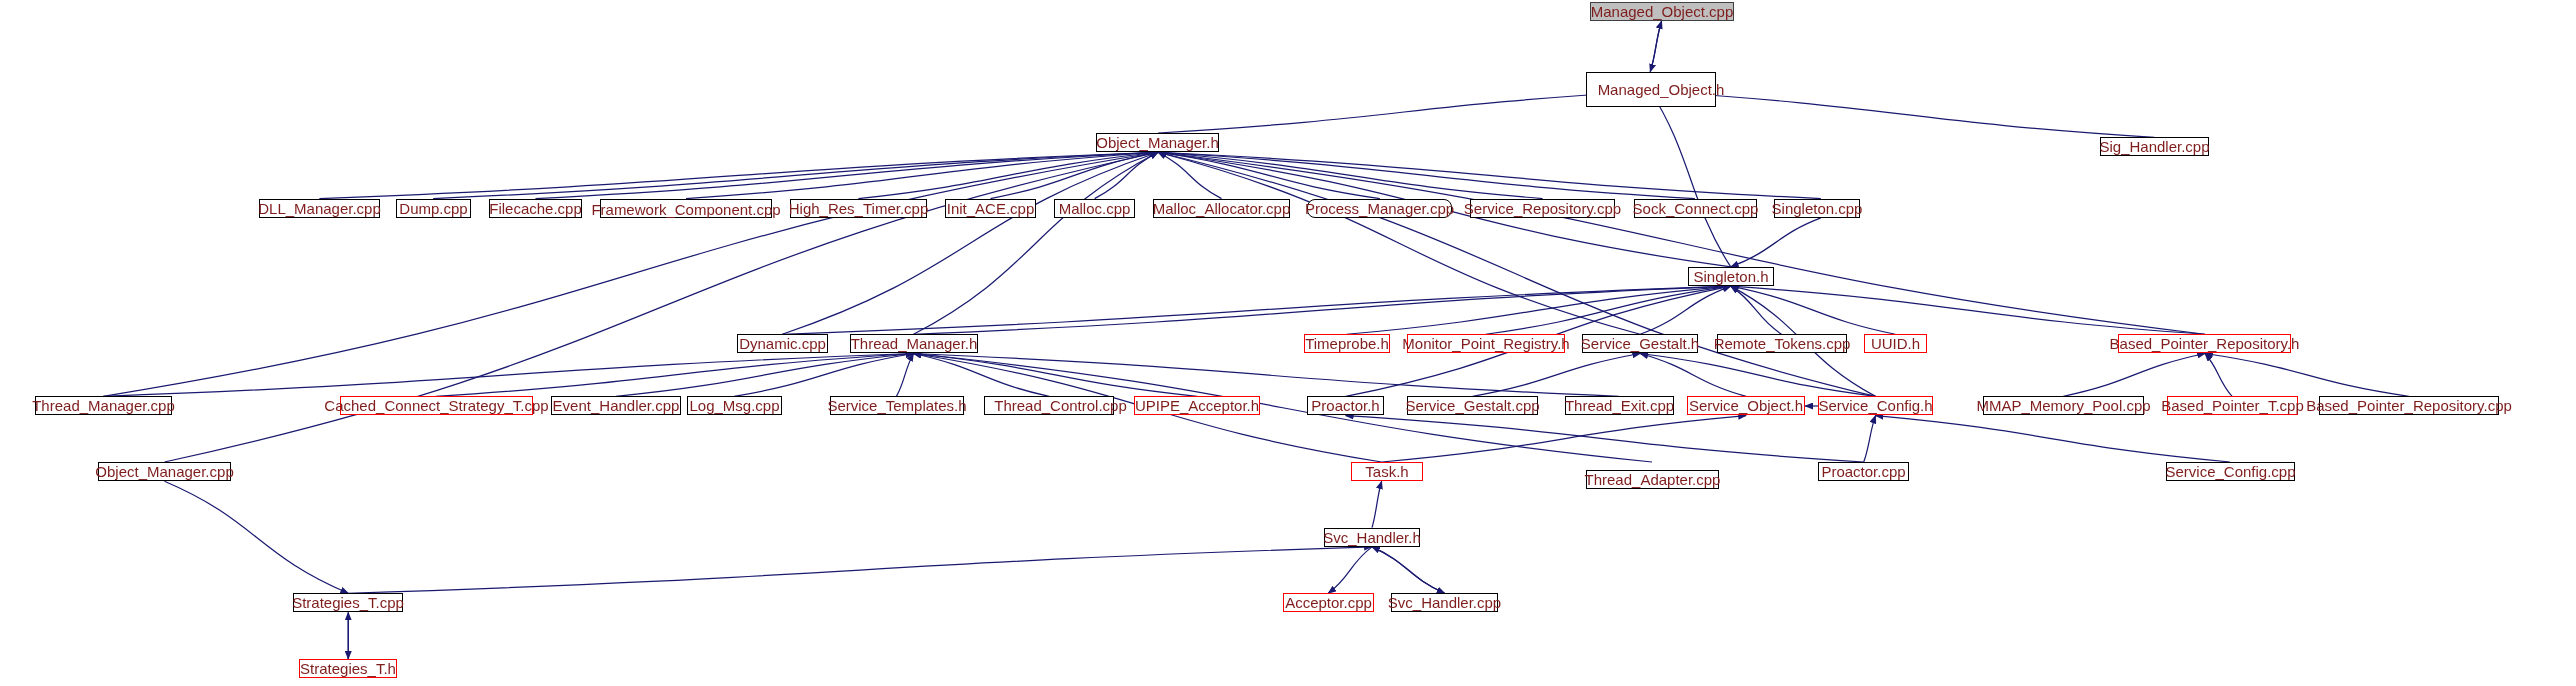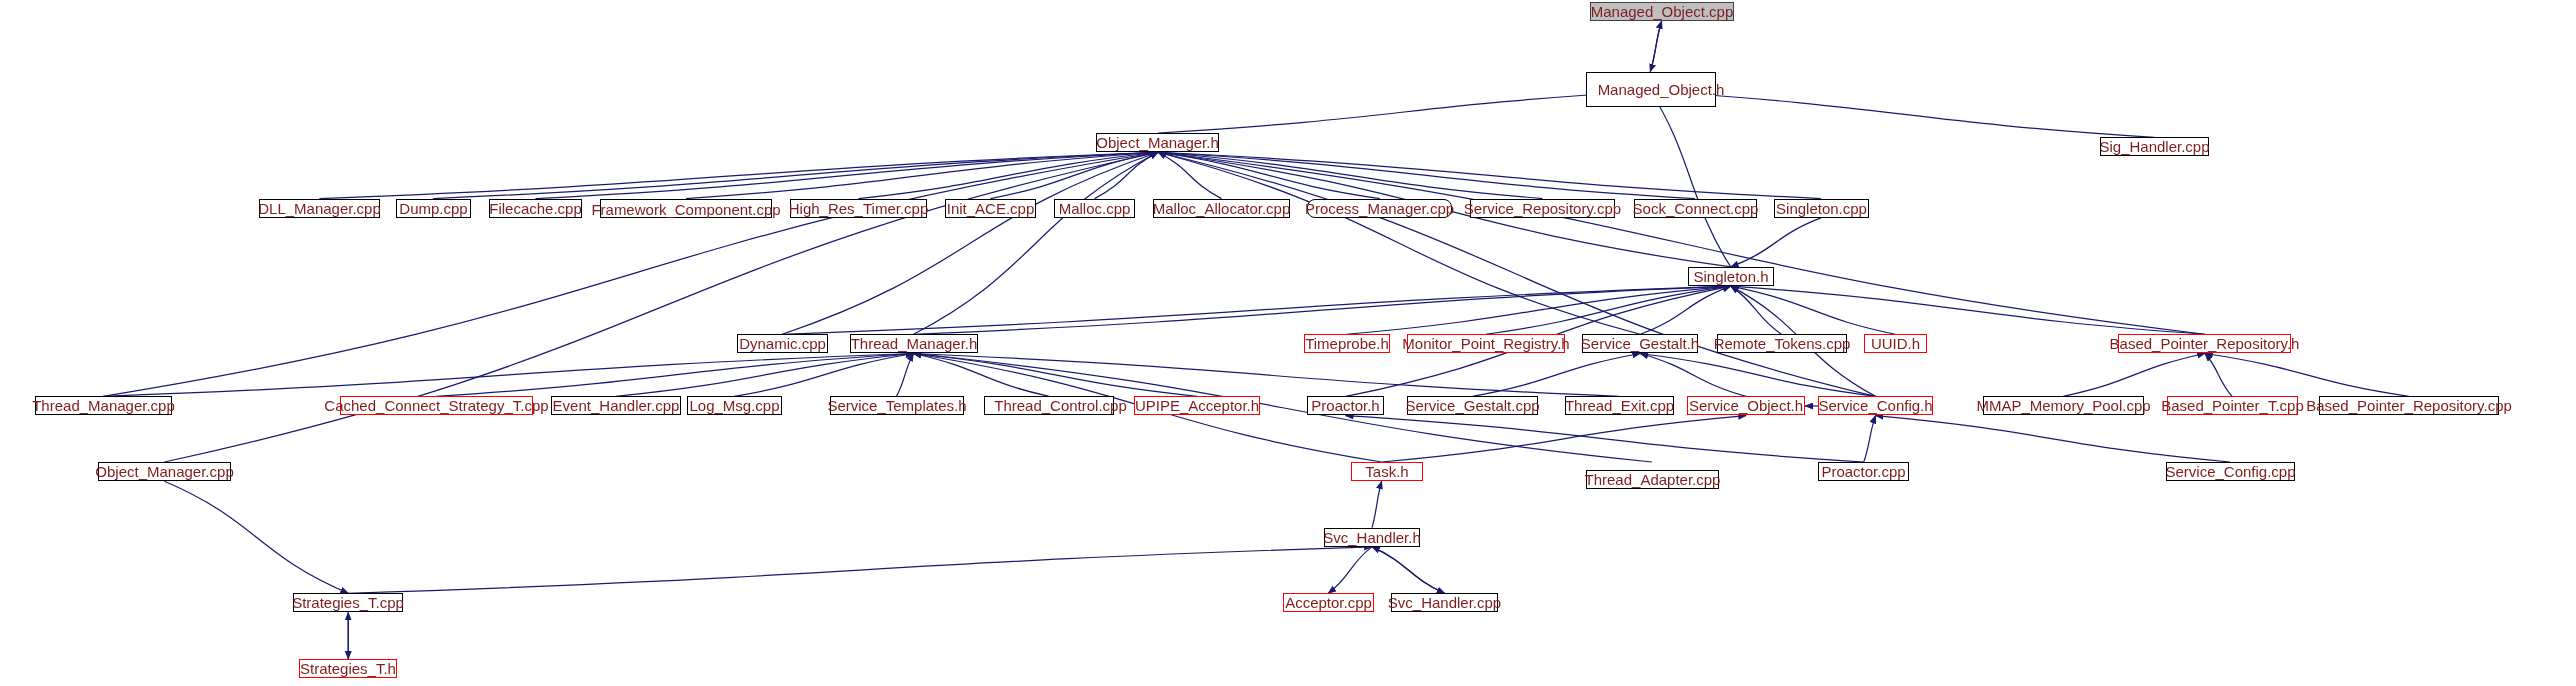--- a/index.html
+++ b/index.html
@@ -141,21 +141,21 @@
       </div>
       <div class="node" style="left: 1307px; top: 199px; width: 145px; height: 19px; border-radius: 8px;">
         <span class="lbl">Process_Manager.cpp</span>
       </div>
       <div class="node" style="left: 1470px; top: 199px; width: 145px; height: 19px;">
         <span class="lbl">Service_Repository.cpp</span>
       </div>
       <div class="node" style="left: 1634px; top: 199px; width: 123px; height: 19px;">
         <span class="lbl">Sock_Connect.cpp</span>
       </div>
-      <div class="node" style="left: 1774px; top: 199px; width: 95px; height: 19px;">
+      <div class="node" style="left: 1774px; top: 199px; width: 86px; height: 19px;">
         <span class="lbl">Singleton.cpp</span>
       </div>
       <div class="node" style="left: 1688px; top: 267px; width: 86px; height: 19px;">
         <span class="lbl">Singleton.h</span>
       </div>
       <div class="node" style="left: 737px; top: 334px; width: 91px; height: 19px;">
         <span class="lbl">Dynamic.cpp</span>
       </div>
       <div class="node" style="left: 850px; top: 334px; width: 128px; height: 19px;">
         <span class="lbl">Thread_Manager.h</span>

